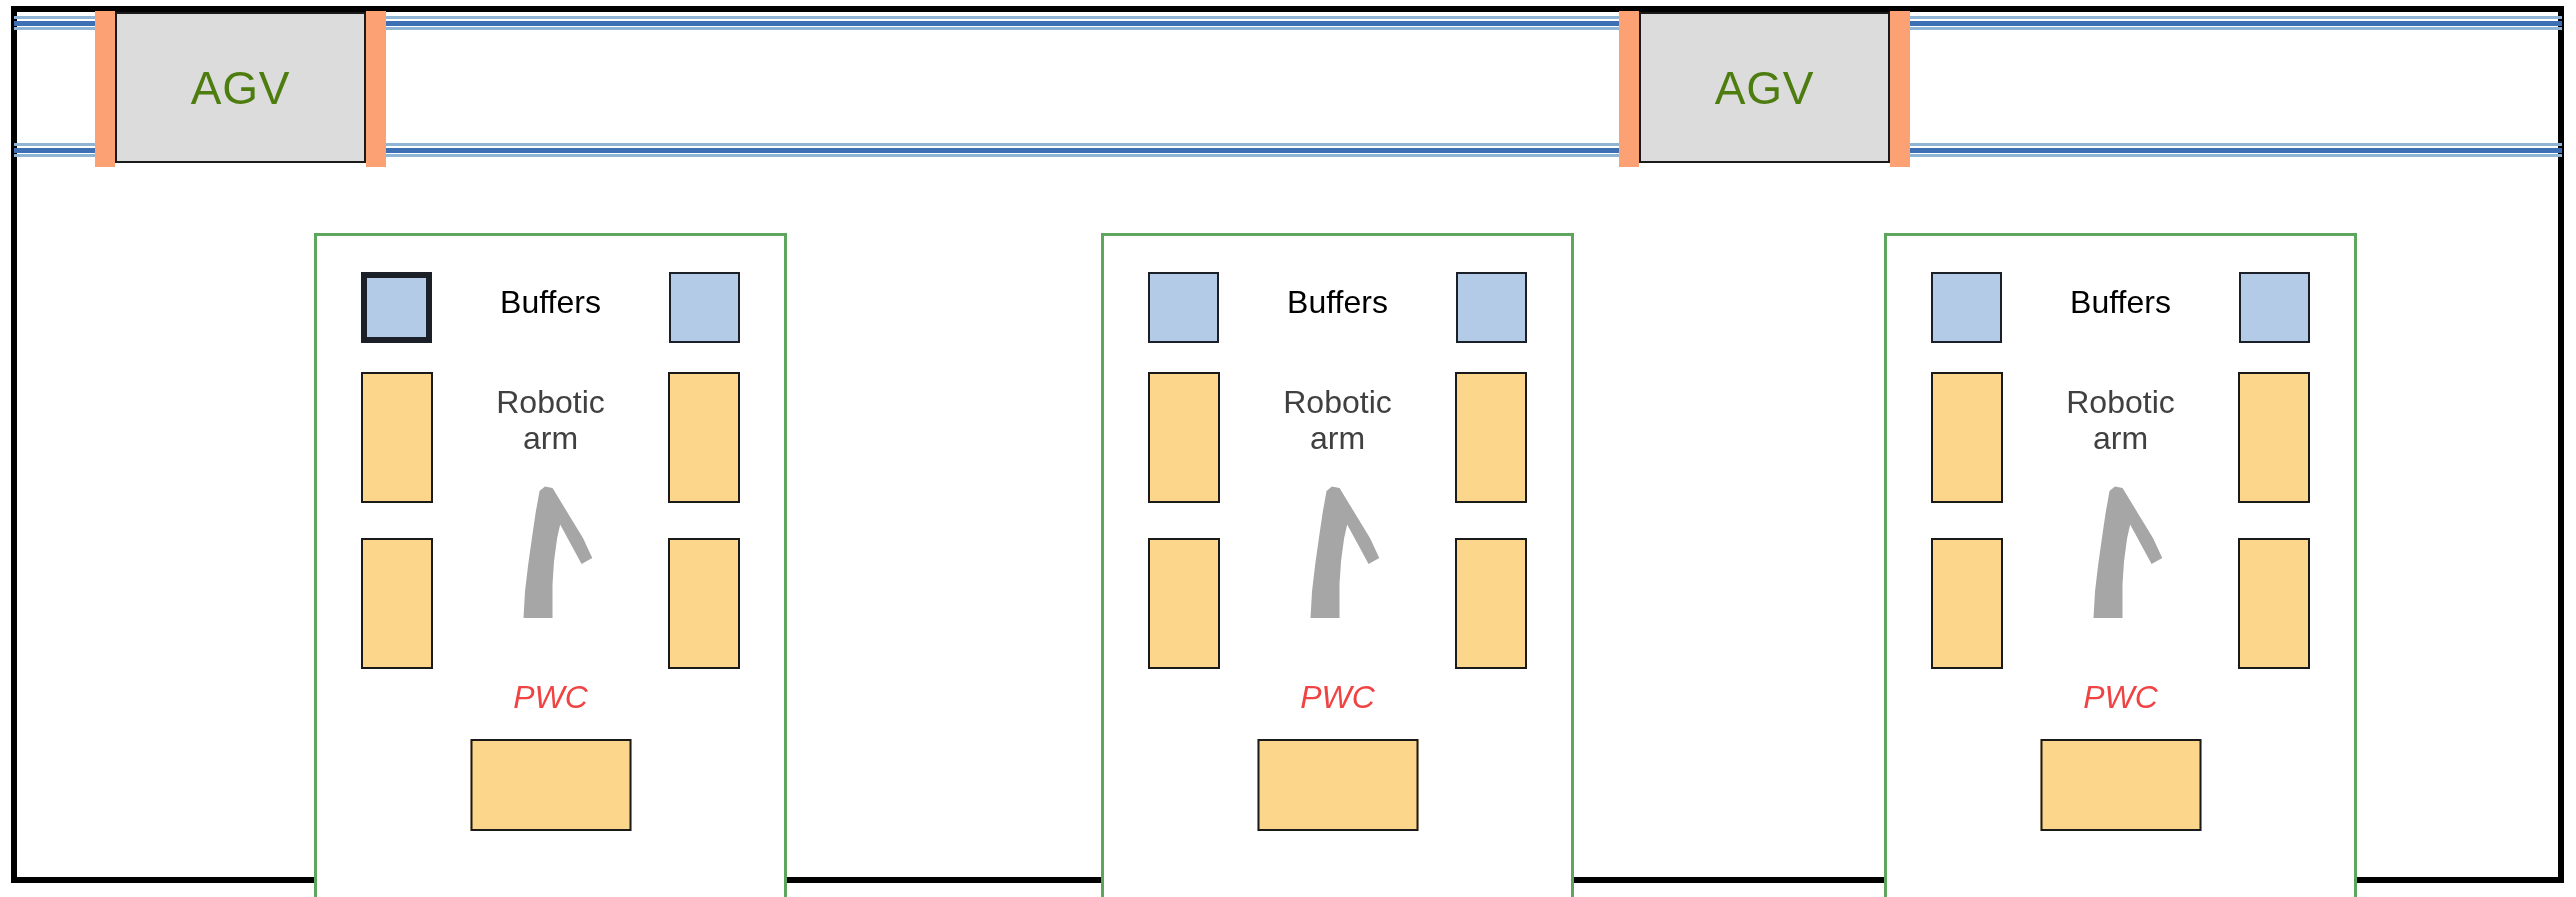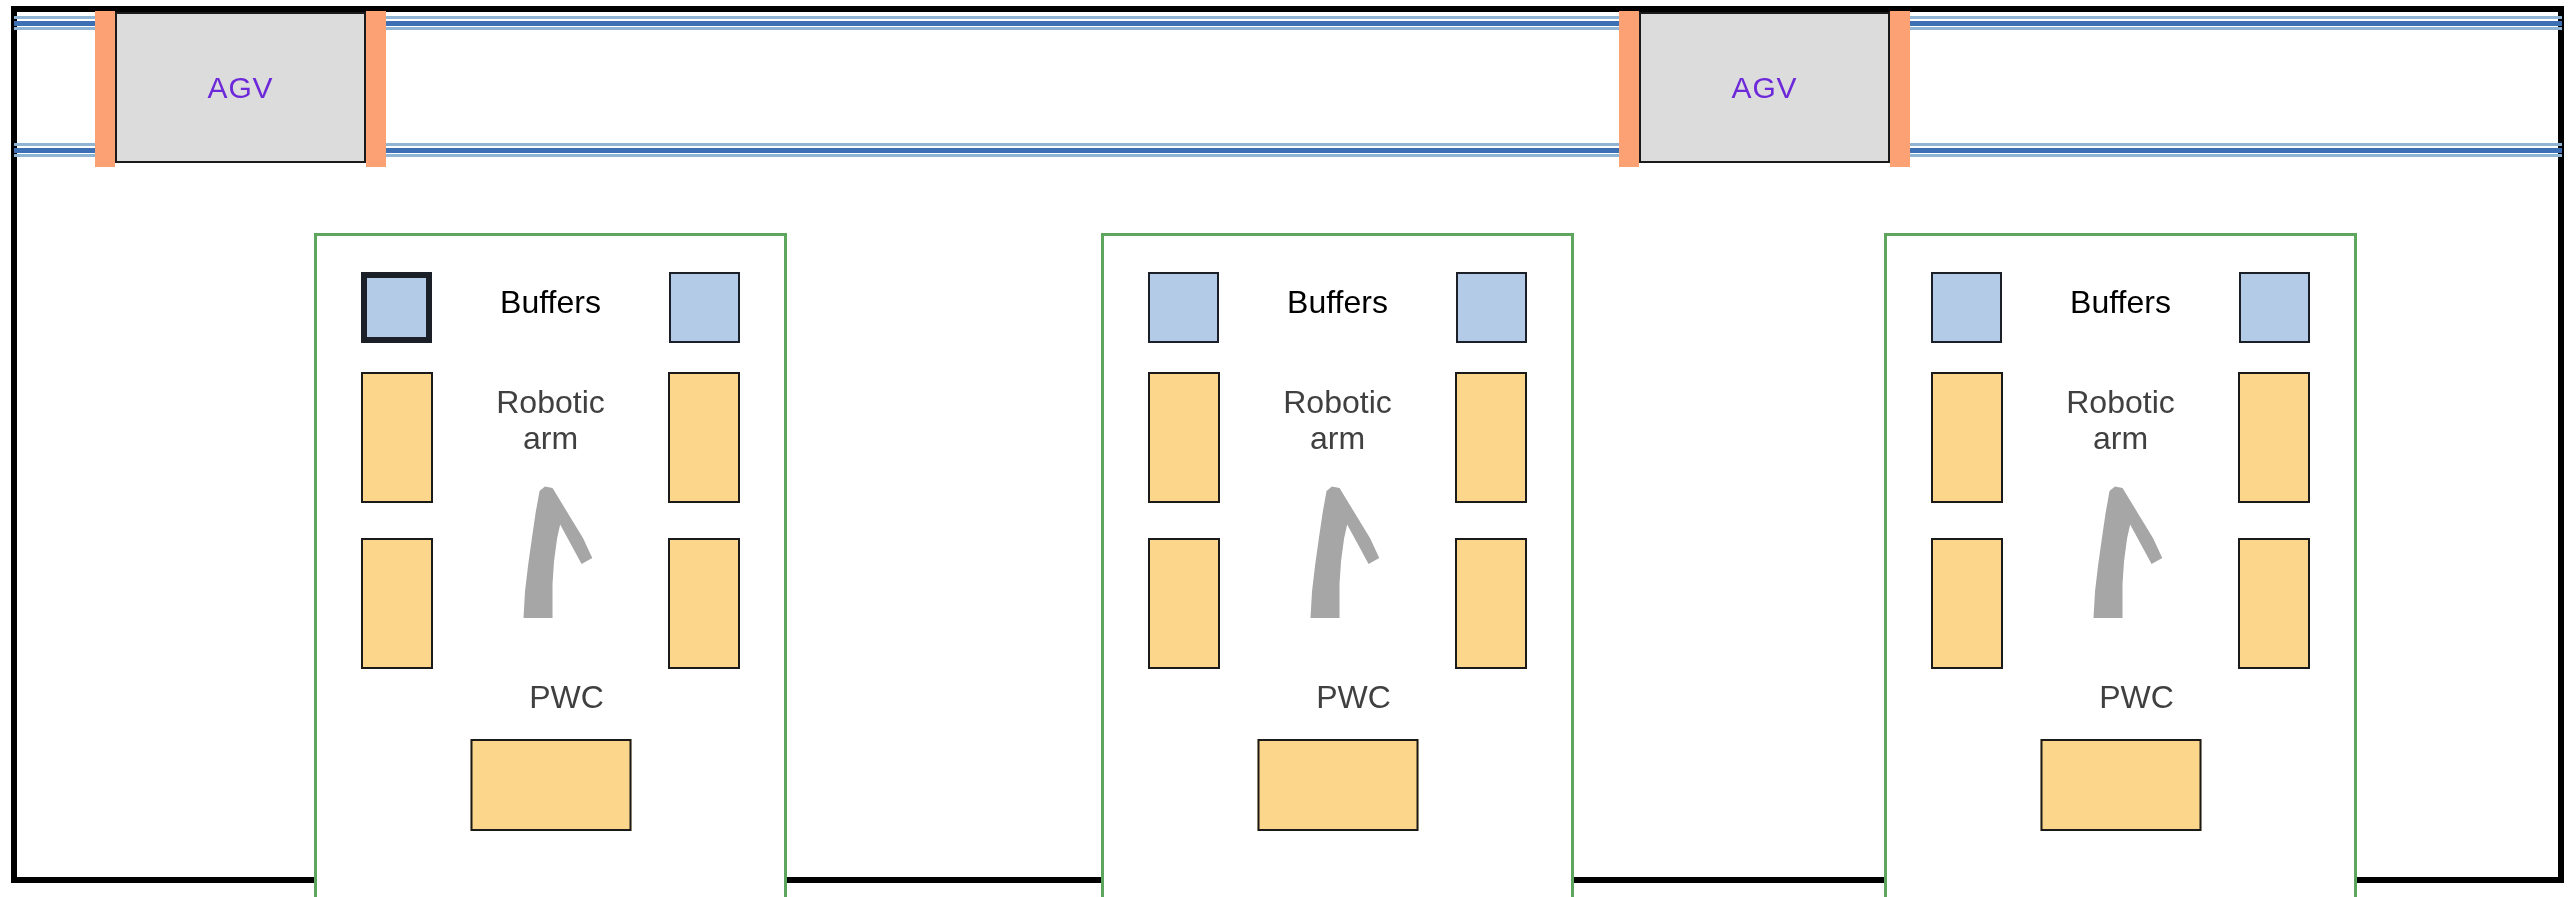--- a/index.html
+++ b/index.html
@@ -84,22 +84,22 @@
     right: 20px;
     height: 151px;
     background: #dcdcdc;
     border: 2.3px solid #1a1a1a;
     box-sizing: border-box;
     display: flex;
     align-items: center;
     justify-content: center;
   }
   .agv-label {
-    font-size: 30px;
-    color: #6d28d9;
+    font-size: 46px;
+    color: #4d7c0f;
     letter-spacing: 0.8px;
     line-height: 1;
   }
 
   
   .cell {
     position: absolute;
     top: 233px;
     height: 724px;
     border: 3.8px solid #5ea65e;
@@ -162,26 +162,27 @@
     left: 50%;
     transform: translateX(-50%);
     width: 107px;
     height: 133px;
   }
   .arm-shape svg { display: block; width: 100%; height: 100%; }
 
   .pwc-label {
     position: absolute;
     top: 445px;
-    left: 16px;
+    left: 0;
     width: 100%;
     text-align: center;
     font-size: 32px;
-    color: #404040;
+    color: #ef4444;
     line-height: 1;
+    font-style: italic;
   }
 
   .pwc-box {
     position: absolute;
     top: 503px;
     left: 50%;
     transform: translateX(-50%);
     width: 161px;
     height: 92px;
     background: #fcd68b;

